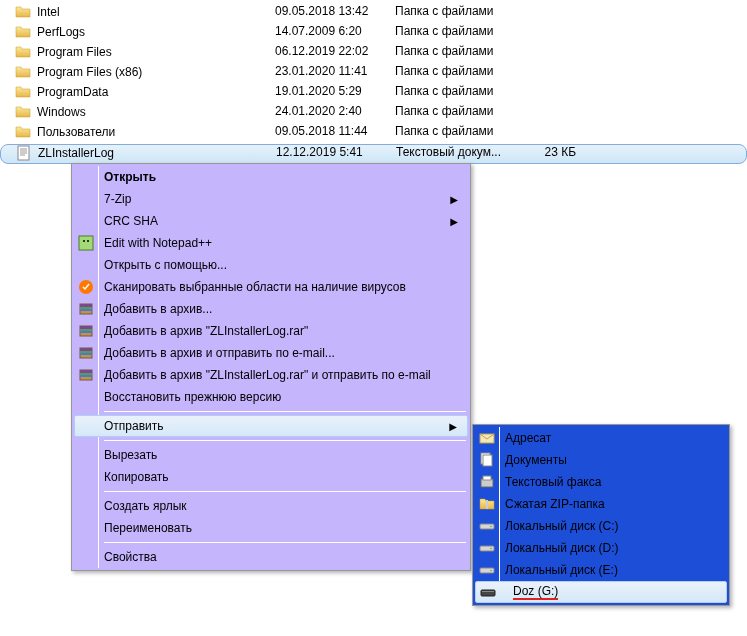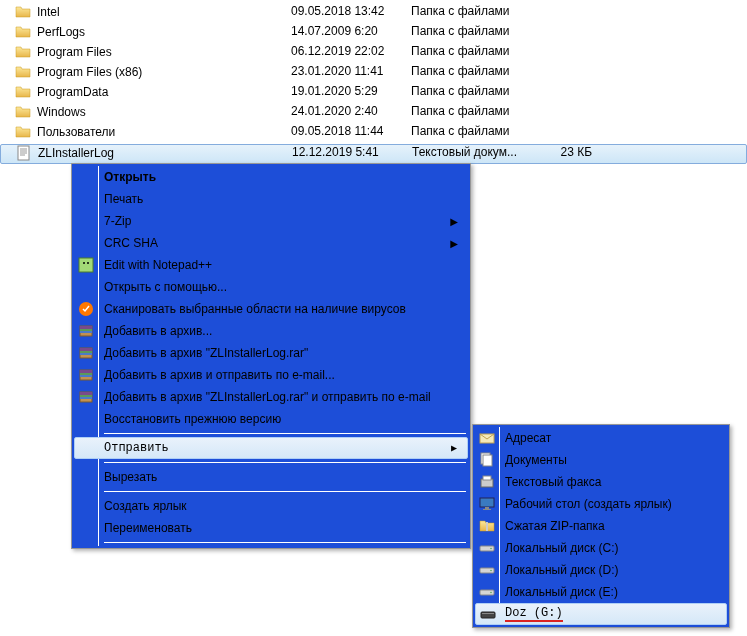--- a/index.html
+++ b/index.html
@@ -17,32 +17,32 @@
     }
     .file-row {
       display: flex;
       align-items: flex-start;
       height: 20px;
       padding-left: 15px;
     }
     .file-row.selected {
       background: linear-gradient(to bottom, #e6f2fb, #cde6f7);
       border: 1px solid #84acdd;
-      border-radius: 2px;
+      border-radius: 8px;
     }
     .col-name { display: flex; align-items: center; width: 260px; }
-    .col-date { width: 120px; color: #000; margin-left: 16px; }
+    .col-date { width: 120px; color: #000; }
     .col-type { width: 140px; color: #000; }
     .col-size { width: 40px; text-align: right; color: #000; }
     .folder-icon, .txt-icon {
       width: 16px; height: 16px; margin-right: 6px; flex-shrink: 0;
     }
     .context-menu {
       position: absolute;
-      background: #1d4ed8;
+      background: #c4b5fd;
       border: 1px solid #979797;
       box-shadow: 2px 2px 4px rgba(0,0,0,0.3);
       padding: 2px;
       min-width: 400px;
     }
     .context-menu.main {
       left: 71px;
       top: 163px;
     }
     .menu-item {
@@ -51,21 +51,20 @@
       height: 22px;
       padding: 0 30px 0 30px;
       position: relative;
       cursor: default;
     }
     .menu-item.hover {
       background: linear-gradient(to bottom, #e9f2fb, #d5e8f8);
       border: 1px solid #aecff7;
       border-radius: 2px;
       padding: 0 29px 0 29px;
-      font-family: Liberation Mono, monospace;
     }
     .menu-item .mi-icon {
       position: absolute;
       left: 4px;
       width: 16px; height: 16px;
       display: flex; align-items: center; justify-content: center;
     }
     .menu-item .arrow {
       position: absolute;
       right: 10px;
@@ -93,20 +92,21 @@
       background: #1d4ed8;
       border: 1px solid #979797;
       box-shadow: 2px 2px 4px rgba(0,0,0,0.3);
       padding: 2px;
       min-width: 258px;
     }
     .submenu .menu-item { padding-right: 20px; }
     .submenu .menu-item.hover { padding-right: 19px; }
     .underline-red {
       border-bottom: 2px solid #d22;
+      margin-left: 8px;
     }
   </style>
 </head>
 <body>
 
 <svg width="0" height="0" style="position:absolute">
   <defs>
     <linearGradient id="folderGrad" x1="0" y1="0" x2="0" y2="1">
       <stop offset="0" stop-color="#fce89a"></stop>
       <stop offset="1" stop-color="#e8b64a"></stop>
@@ -248,23 +248,20 @@
     <div class="col-size">23 КБ</div>
   </div>
 </div>
 
 <div class="context-menu main">
   <div class="gutter"></div>
   <div class="menu-item">
       <span class="bold">Открыть</span>
     </div>
   <div class="menu-item">
-      <span>Печать</span>
-    </div>
-  <div class="menu-item">
       <span>7-Zip</span>
       <span class="arrow">▶</span>
     </div>
   <div class="menu-item">
       <span>CRC SHA</span>
       <span class="arrow">▶</span>
     </div>
   <div class="menu-item">
       <span class="mi-icon">
         <svg width="16" height="16">
@@ -321,28 +318,34 @@
     </div>
   <div class="menu-sep"></div>
   <div class="menu-item hover">
       <span>Отправить</span>
       <span class="arrow">▶</span>
     </div>
   <div class="menu-sep"></div>
   <div class="menu-item">
       <span>Вырезать</span>
     </div>
+  <div class="menu-item">
+      <span>Копировать</span>
+    </div>
   <div class="menu-sep"></div>
   <div class="menu-item">
       <span>Создать ярлык</span>
     </div>
   <div class="menu-item">
       <span>Переименовать</span>
     </div>
   <div class="menu-sep"></div>
+  <div class="menu-item">
+      <span>Свойства</span>
+    </div>
 </div>
 
 <div class="submenu">
   <div class="gutter"></div>
   <div class="menu-item">
       <span class="mi-icon">
         <svg width="16" height="16">
           <use href="#ico-mail"></use>
         </svg>
       </span>
@@ -360,28 +363,20 @@
       <span class="mi-icon">
         <svg width="16" height="16">
           <use href="#ico-fax"></use>
         </svg>
       </span>
       <span>Текстовый факса</span>
     </div>
   <div class="menu-item">
       <span class="mi-icon">
         <svg width="16" height="16">
-          <use href="#ico-desktop"></use>
-        </svg>
-      </span>
-      <span>Рабочий стол (создать ярлык)</span>
-    </div>
-  <div class="menu-item">
-      <span class="mi-icon">
-        <svg width="16" height="16">
           <use href="#ico-zip"></use>
         </svg>
       </span>
       <span>Сжатая ZIP-папка</span>
     </div>
   <div class="menu-item">
       <span class="mi-icon">
         <svg width="16" height="16">
           <use href="#ico-drive"></use>
         </svg>

